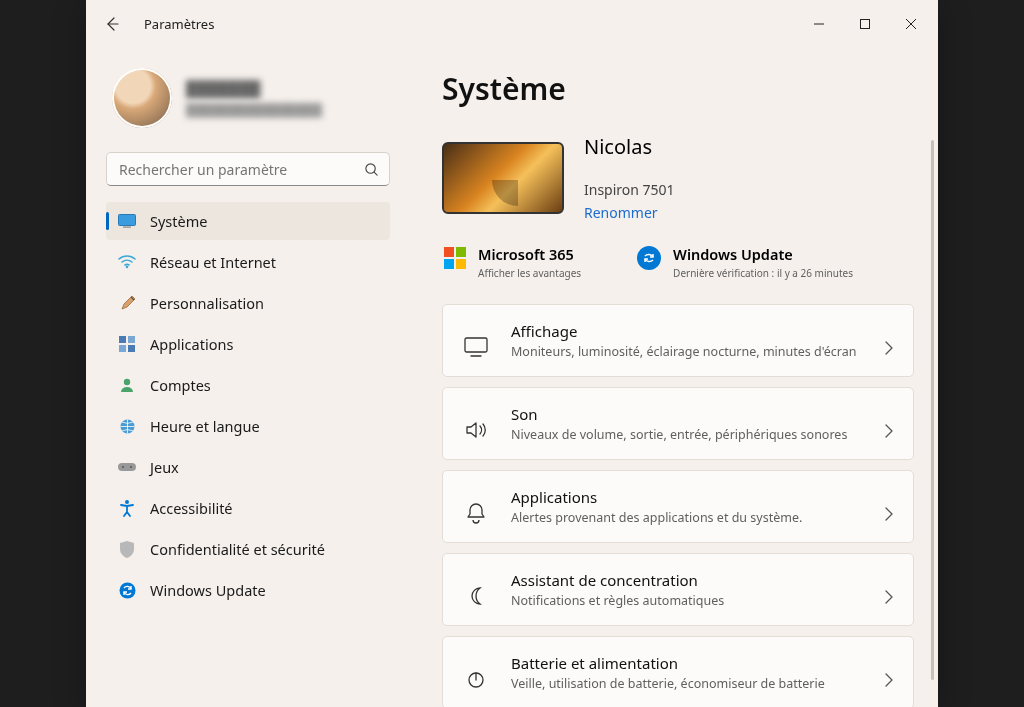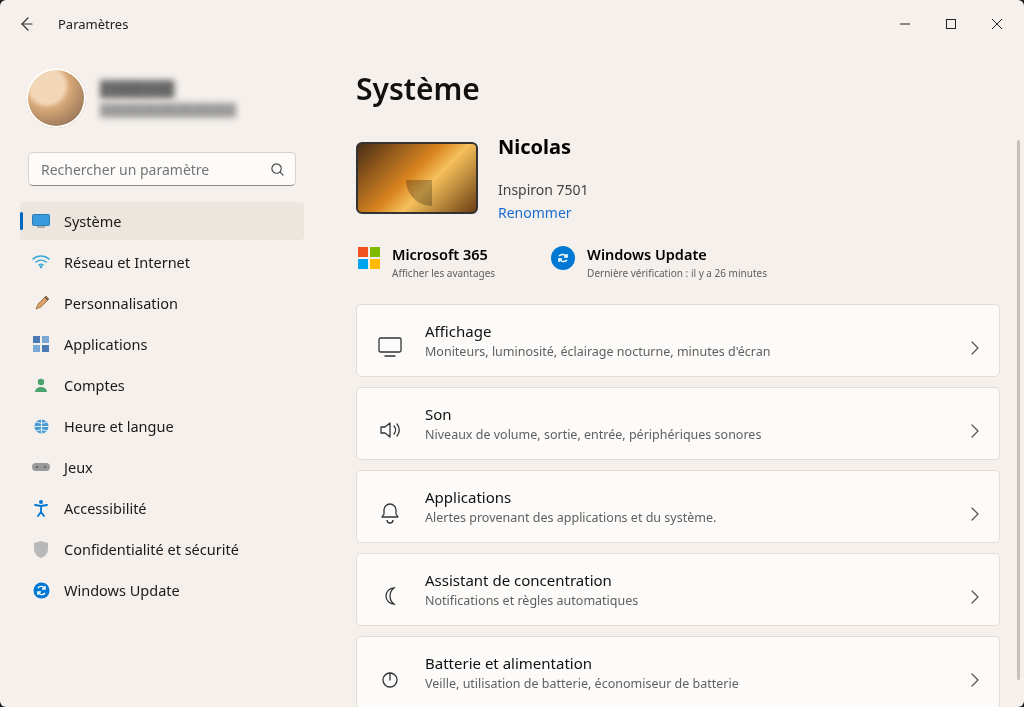--- a/index.html
+++ b/index.html
@@ -7,45 +7,45 @@
     --panel:#fdfbf9;
     --text:#1a1a1a;
     --muted:#5f5f5f;
     --link:#1a6dcf;
     --border:#e3ddd6;
     --select:#ece6df;
     --accent:#0067c0;
   }
   *{box-sizing:border-box;font-family:"Segoe UI",system-ui,Arial,sans-serif}
   body{margin:0;background:#1e1e1e;display:flex;justify-content:center}
-  .window{width:1024px;height:707px;background:var(--bg);position:relative;border-radius:6px;overflow:hidden;box-shadow:0 4px 30px rgba(0,0,0,.3)}
+  .window{width:852px;height:707px;background:var(--bg);position:relative;border-radius:0;overflow:hidden;box-shadow:0 4px 30px rgba(0,0,0,.3)}
   .titlebar{height:48px;display:flex;align-items:center;padding:0 4px 0 10px}
   .titlebar .back{width:34px;height:34px;display:flex;align-items:center;justify-content:center;border-radius:4px;cursor:default}
   .titlebar .title{margin-left:14px;font-size:13px;color:#222}
   .win-controls{margin-left:auto;display:flex}
   .win-btn{width:46px;height:32px;display:flex;align-items:center;justify-content:center}
   .body{display:flex;height:calc(100% - 48px)}
   .sidebar{width:320px;padding:0 16px 0 20px;display:flex;flex-direction:column}
   .profile{display:flex;align-items:center;gap:14px;padding:20px 6px 20px 6px}
   .avatar{width:60px;height:60px;border-radius:50%;background:radial-gradient(circle at 35% 30%,#f2d6b8 0 30%,#d8a878 40%,#6e5846 100%);box-shadow:inset 0 0 0 2px #fff}
   .profile-lines .l1{font-size:15px;color:#666;filter:blur(3px)}
   .profile-lines .l2{font-size:12px;color:#999;filter:blur(3px);margin-top:3px}
-  .search{display:flex;align-items:center;background:#fdfbf9;border:1px solid #d9d2cb;border-bottom:1.5px solid #888;border-radius:5px;height:34px;padding:0 10px;margin:4px 8px 16px}
+  .search{display:flex;align-items:center;background:#fdfbf9;border:1px solid #d9d2cb;border-bottom:1.5px solid #888;border-radius:5px;height:34px;padding:0 10px;margin:4px 0 16px}
   .search input{flex:1;border:none;background:transparent;outline:none;font-size:14px;color:#333}
   .nav{display:flex;flex-direction:column;gap:3px}
   .nav-item{display:flex;align-items:center;gap:14px;height:38px;padding:0 12px;border-radius:4px;font-size:14.5px;color:#1a1a1a;position:relative}
   .nav-item.selected{background:var(--select)}
   .nav-item.selected::before{content:"";position:absolute;left:0;top:10px;bottom:10px;width:3px;background:var(--accent);border-radius:3px}
   .nav-icon{width:18px;height:18px;flex:none;display:flex;align-items:center;justify-content:center}
   .main{flex:1;padding:20px 24px 0 36px;overflow:hidden;position:relative}
   .main h1{margin:0 0 24px;font-size:30px;font-weight:600;color:#111}
   .device-row{display:flex;align-items:center;gap:20px;margin-bottom:22px}
   .device-thumb{width:122px;height:72px;border-radius:6px;border:2px solid #333;background:linear-gradient(135deg,#4a2f17 0%,#d98420 45%,#f5c05a 60%,#6b3e12 100%);position:relative;overflow:hidden}
   .device-thumb::before{content:"";position:absolute;left:48px;top:36px;width:26px;height:26px;border-bottom-left-radius:40px;background:rgba(0,0,0,.25)}
-  .device-info .name{font-size:20px;font-weight:700}
+  .device-info .name{font-size:20px;font-weight:400}
   .device-info .model{font-size:14px;color:#444;margin-top:20px}
   .device-info .rename{font-size:14px;color:var(--link);margin-top:4px}
   .status-row{display:flex;gap:56px;margin-bottom:24px;padding-left:2px}
   .status-item{display:flex;gap:12px;align-items:flex-start}
   .ms-logo{width:22px;height:22px;display:grid;grid-template:1fr 1fr/1fr 1fr;gap:2px;margin-top:3px}
   .ms-logo span:nth-child(1){background:#f25022}
   .ms-logo span:nth-child(2){background:#7fba00}
   .ms-logo span:nth-child(3){background:#00a4ef}
   .ms-logo span:nth-child(4){background:#ffb900}
   .sync-icon{width:24px;height:24px;border-radius:50%;background:#0078d4;display:flex;align-items:center;justify-content:center;margin-top:2px;flex:none}

